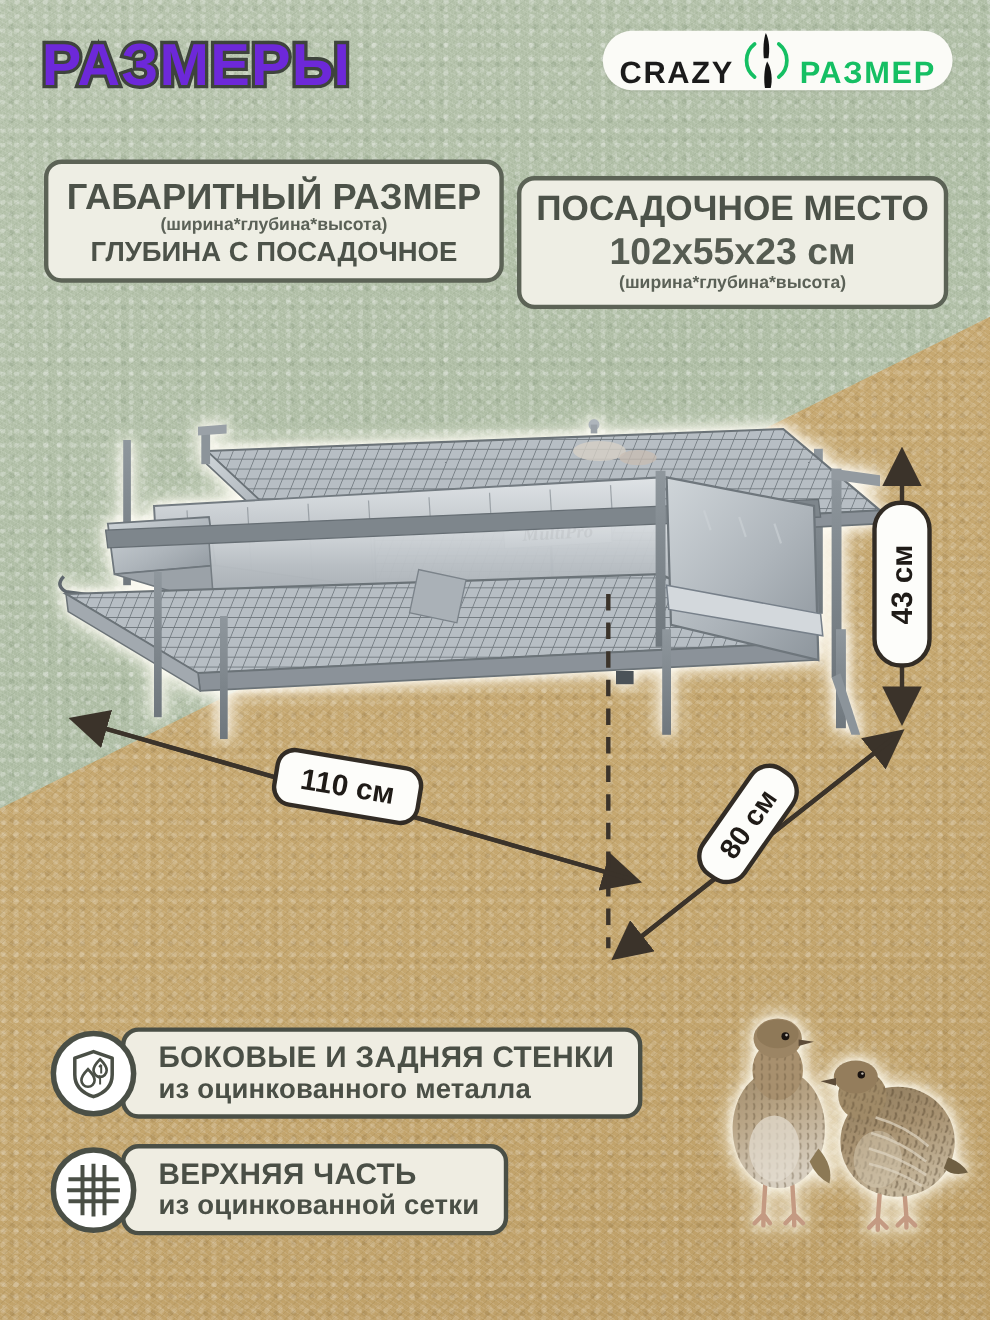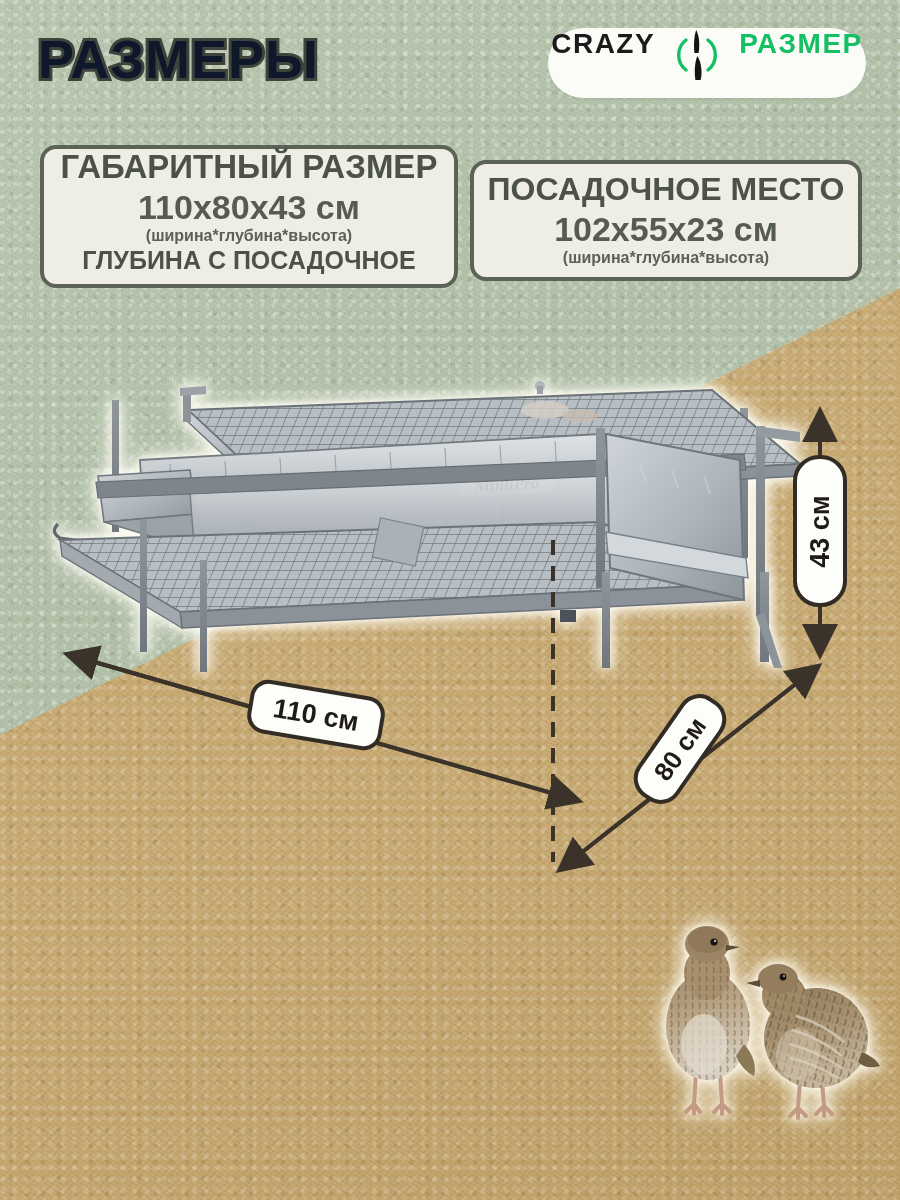--- a/index.html
+++ b/index.html
@@ -53,36 +53,35 @@
     background-image:
       repeating-linear-gradient(33deg, rgba(255,255,255,.09) 0 1px, transparent 1px 4px),
       repeating-linear-gradient(-44deg, rgba(120,95,45,.10) 0 1px, transparent 1px 5px);
     clip-path: polygon(100% 288px, 100% 1200px, 0 1200px, 0 735px);
   }
 
   
   .headline{
     position:absolute; left:38px; top:28px;
     font-size:54px; font-weight:bold; letter-spacing:1px;
-    color:#0f172a;
+    color:#6d28d9;
     -webkit-text-stroke:6px #3e443c;
     paint-order:stroke fill;
     font-family:"Liberation Sans", sans-serif;
     white-space:nowrap;
   }
 
   
   .logo-pill{
     position:absolute; left:548px; top:28px;
-    width:318px; height:70px;
+    width:318px; height:54px;
     background:#fbfbf7;
     border-radius:35px;
-    display:flex; align-items:flex-start; justify-content:center;
+    display:flex; align-items:flex-end; justify-content:center;
     box-shadow:0 1px 3px rgba(0,0,0,.10);
-    gap:12px;
   }
   .logo-crazy{
     font-size:28px; font-weight:bold; letter-spacing:1.5px;
     color:#1b1b1b;
   }
   .logo-mark{
     position:relative; width:54px; height:54px; margin:0 3px;
     flex:0 0 auto;
   }
   .logo-ferma{
@@ -92,21 +91,21 @@
 
   
   .info-box{
     position:absolute;
     background:#eeeee4;
     border:4px solid #5c6356;
     border-radius:16px;
     text-align:center;
     color:#4c5249;
   }
-  #box-overall{ left:40px; top:145px; width:418px; padding:0 10px 10px; }
+  #box-overall{ left:40px; top:145px; width:418px; padding:12px 10px 10px; }
   #box-seat   { left:470px; top:160px; width:392px; padding:8px 10px 10px; }
 
   .ib-title{
     font-size:33px; font-weight:bold; letter-spacing:0px;
     line-height:1.08; color:#4c5249; white-space:nowrap;
   }
   #box-seat .ib-title{ font-size:32px; }
   .ib-dims{
     font-size:34px; font-weight:bold; line-height:1.25; color:#565c52;
     margin-top:1px;
@@ -192,21 +191,20 @@
         <path d="M16 42 A19 19 0 0 1 16 12" fill="none" stroke="#15bf63" stroke-width="3.4" stroke-linecap="round"></path>
         <path d="M26.2 2 C29.4 8 29.9 17 28.6 25 L24.4 25 C23.6 17 24 8 26.2 2 Z" fill="#141414"></path>
         <path d="M27.4 28 C31.4 34 32.6 45 30.6 52 L25.4 52 C24.2 45 24.6 34 27.4 28 Z" fill="#141414"></path>
       </svg>
     </span>
     <span class="logo-ferma">РАЗМЕР</span>
   </div>
 
   <div class="info-box" id="box-overall">
     <div class="ib-title">ГАБАРИТНЫЙ РАЗМЕР</div>
-    <div class="ib-dims">110x80x43 см</div>
     <div class="ib-sub">(ширина*глубина*высота)</div>
     <div class="ib-note">ГЛУБИНА С ПОСАДОЧНОЕ</div>
   </div>
 
   <div class="info-box" id="box-seat">
     <div class="ib-title">ПОСАДОЧНОЕ МЕСТО</div>
     <div class="ib-dims">102x55x23 см</div>
     <div class="ib-sub">(ширина*глубина*высота)</div>
   </div>
 
@@ -413,15 +411,48 @@
         <ellipse cx="130" cy="103" rx="20" ry="15" fill="#947d5c"></ellipse>
         <circle cx="135" cy="101" r="3.4" fill="#191310"></circle>
         <circle cx="136" cy="100" r="1.1" fill="#e8e2d8" opacity=".8"></circle>
         <path d="M112 104 L98 107 L112 111 z" fill="#5d4c38"></path>
 
         <path d="M214 176 q14 6 18 14 q-14 4 -22 -4 z" fill="#6f5f42"></path>
       </g>
     </svg>
   </div>
 
-
+  <div class="feature" id="feat-1">
+    <div class="feat-icon">
+      <svg width="48" height="48" viewBox="0 0 48 48">
+        <path d="M24 4 L41 10 V25 C41 36 33 42 24 45 C15 42 7 36 7 25 V10 Z" fill="none" stroke="#4a4f46" stroke-width="3.2" stroke-linejoin="round"></path>
+        <path d="M30 11 C34 15 36 18 36 21 a6 6 0 0 1 -12 0 c0 -3 2 -6 6 -10 z" fill="#fff" stroke="#4a4f46" stroke-width="2.4"></path>
+        <path d="M19 20 C23 24 25 27 25 30 a6 6 0 0 1 -12 0 c0 -3 2 -6 6 -10 z" fill="#fff" stroke="#4a4f46" stroke-width="2.4"></path>
+        <path d="M31 16 L31 24 M29 18 L31 16" stroke="#4a4f46" stroke-width="1.8" fill="none"></path>
+        <path d="M30 26 L30 34 M28 28 L30 26" stroke="#4a4f46" stroke-width="1.8" fill="none"></path>
+      </svg>
+    </div>
+    <div class="feat-body">
+      <div class="feat-t1">БОКОВЫЕ И ЗАДНЯЯ СТЕНКИ</div>
+      <div class="feat-t2">из оцинкованного металла</div>
+    </div>
+  </div>
+
+  <div class="feature" id="feat-2">
+    <div class="feat-icon">
+      <svg width="48" height="48" viewBox="0 0 48 48">
+        <g stroke="#4a4f46" stroke-width="3.6" stroke-linecap="square">
+          <line x1="14" y1="3" x2="14" y2="45"></line>
+          <line x1="24" y1="1" x2="24" y2="47"></line>
+          <line x1="34" y1="3" x2="34" y2="45"></line>
+          <line x1="3" y1="14" x2="45" y2="14"></line>
+          <line x1="1" y1="24" x2="47" y2="24"></line>
+          <line x1="3" y1="34" x2="45" y2="34"></line>
+        </g>
+      </svg>
+    </div>
+    <div class="feat-body">
+      <div class="feat-t1">ВЕРХНЯЯ ЧАСТЬ</div>
+      <div class="feat-t2">из оцинкованной сетки</div>
+    </div>
+  </div>
 
 </div>
 
 </body></html>

